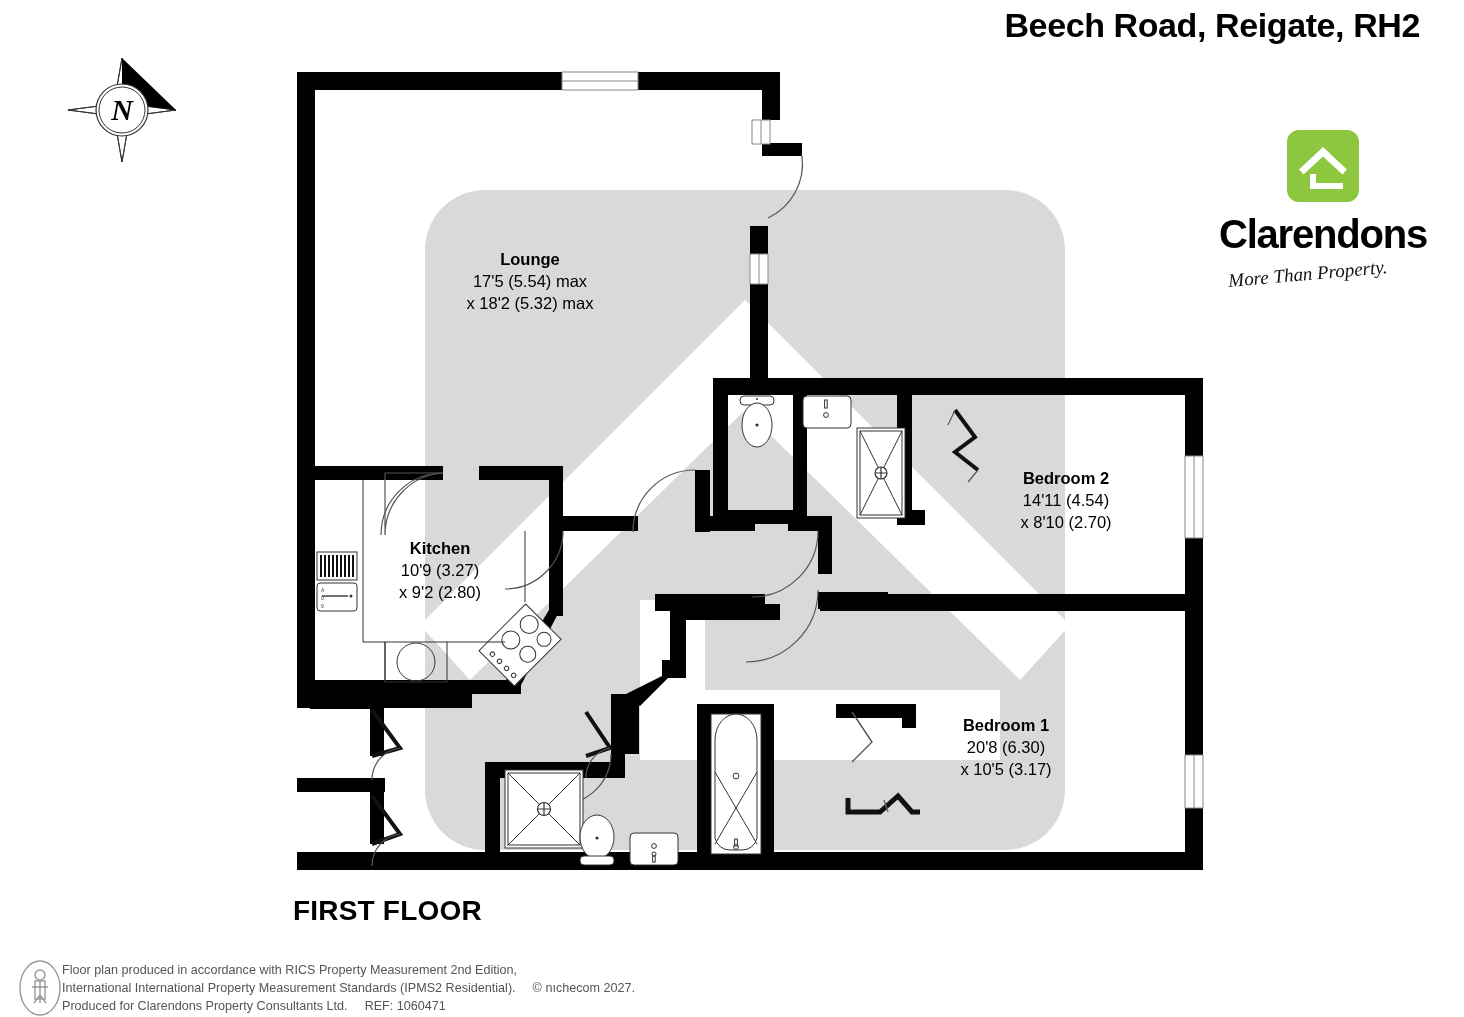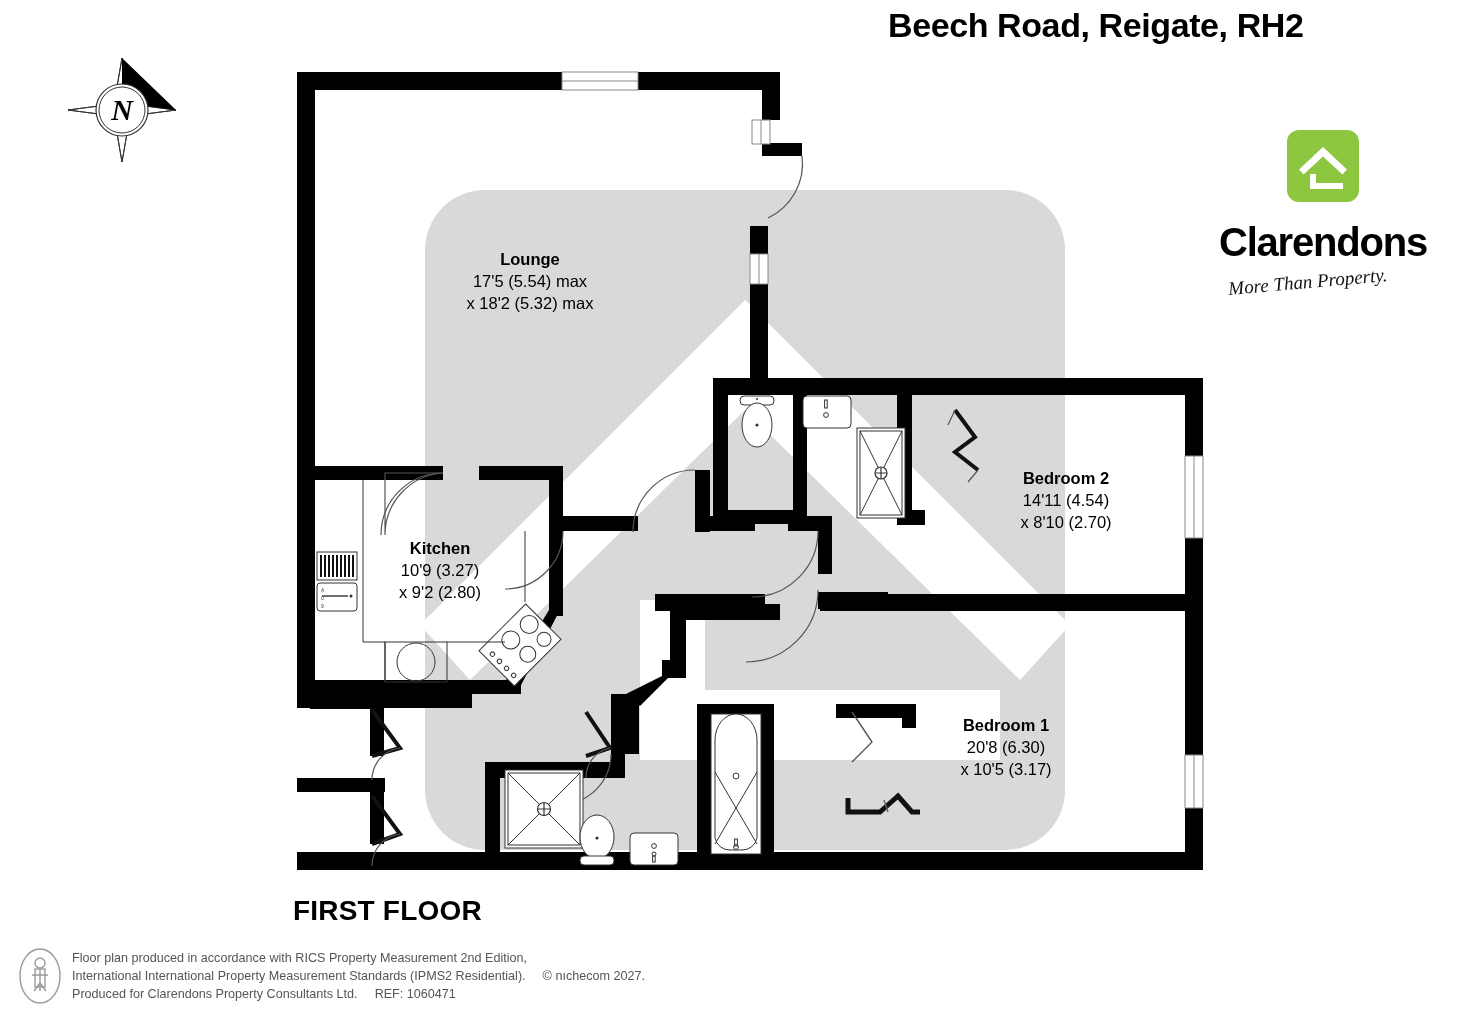--- a/index.html
+++ b/index.html
@@ -14,22 +14,23 @@
     position: relative;
     overflow: hidden;
     font-family: "Liberation Sans", sans-serif;
     color: #000;
   }
 
   
   #header {
     position: absolute;
     top: 0;
-    right: 16px;
+    right: 44px;
     width: 560px;
+    text-align: right;
   }
   #title {
     font-size: 34px;
     font-weight: bold;
     letter-spacing: -0.4px;
     line-height: 1.12;
     margin-top: 6px;
     white-space: nowrap;
   }
   #subtitle {
@@ -54,21 +55,21 @@
   }
   #logo-mark {
     display: block;
     margin: 0 auto;
   }
   #logo-word {
     font-size: 40px;
     font-weight: bold;
     letter-spacing: -1.2px;
     line-height: 1;
-    margin-top: 20px;
+    margin-top: 12px;
   }
   #logo-tagline {
     margin-top: 2px;
     display: block;
   }
 
   
   #compass {
     position: absolute;
     left: 62px;
@@ -87,24 +88,23 @@
     top: 895px;
     font-size: 28px;
     font-weight: bold;
     letter-spacing: 0.2px;
   }
 
   
   #footer {
     position: absolute;
     left: 18px;
-    bottom: 12px;
+    bottom: 0;
     display: flex;
     align-items: flex-start;
-    gap: 10px;
   }
   #footer-text {
     font-size: 12.6px;
     line-height: 1.42;
     color: #555;
     padding-top: 3px;
   }
   #footer-text div { white-space: nowrap; }
   .ftr-sp { display: inline-block; width: 10px; }
 

